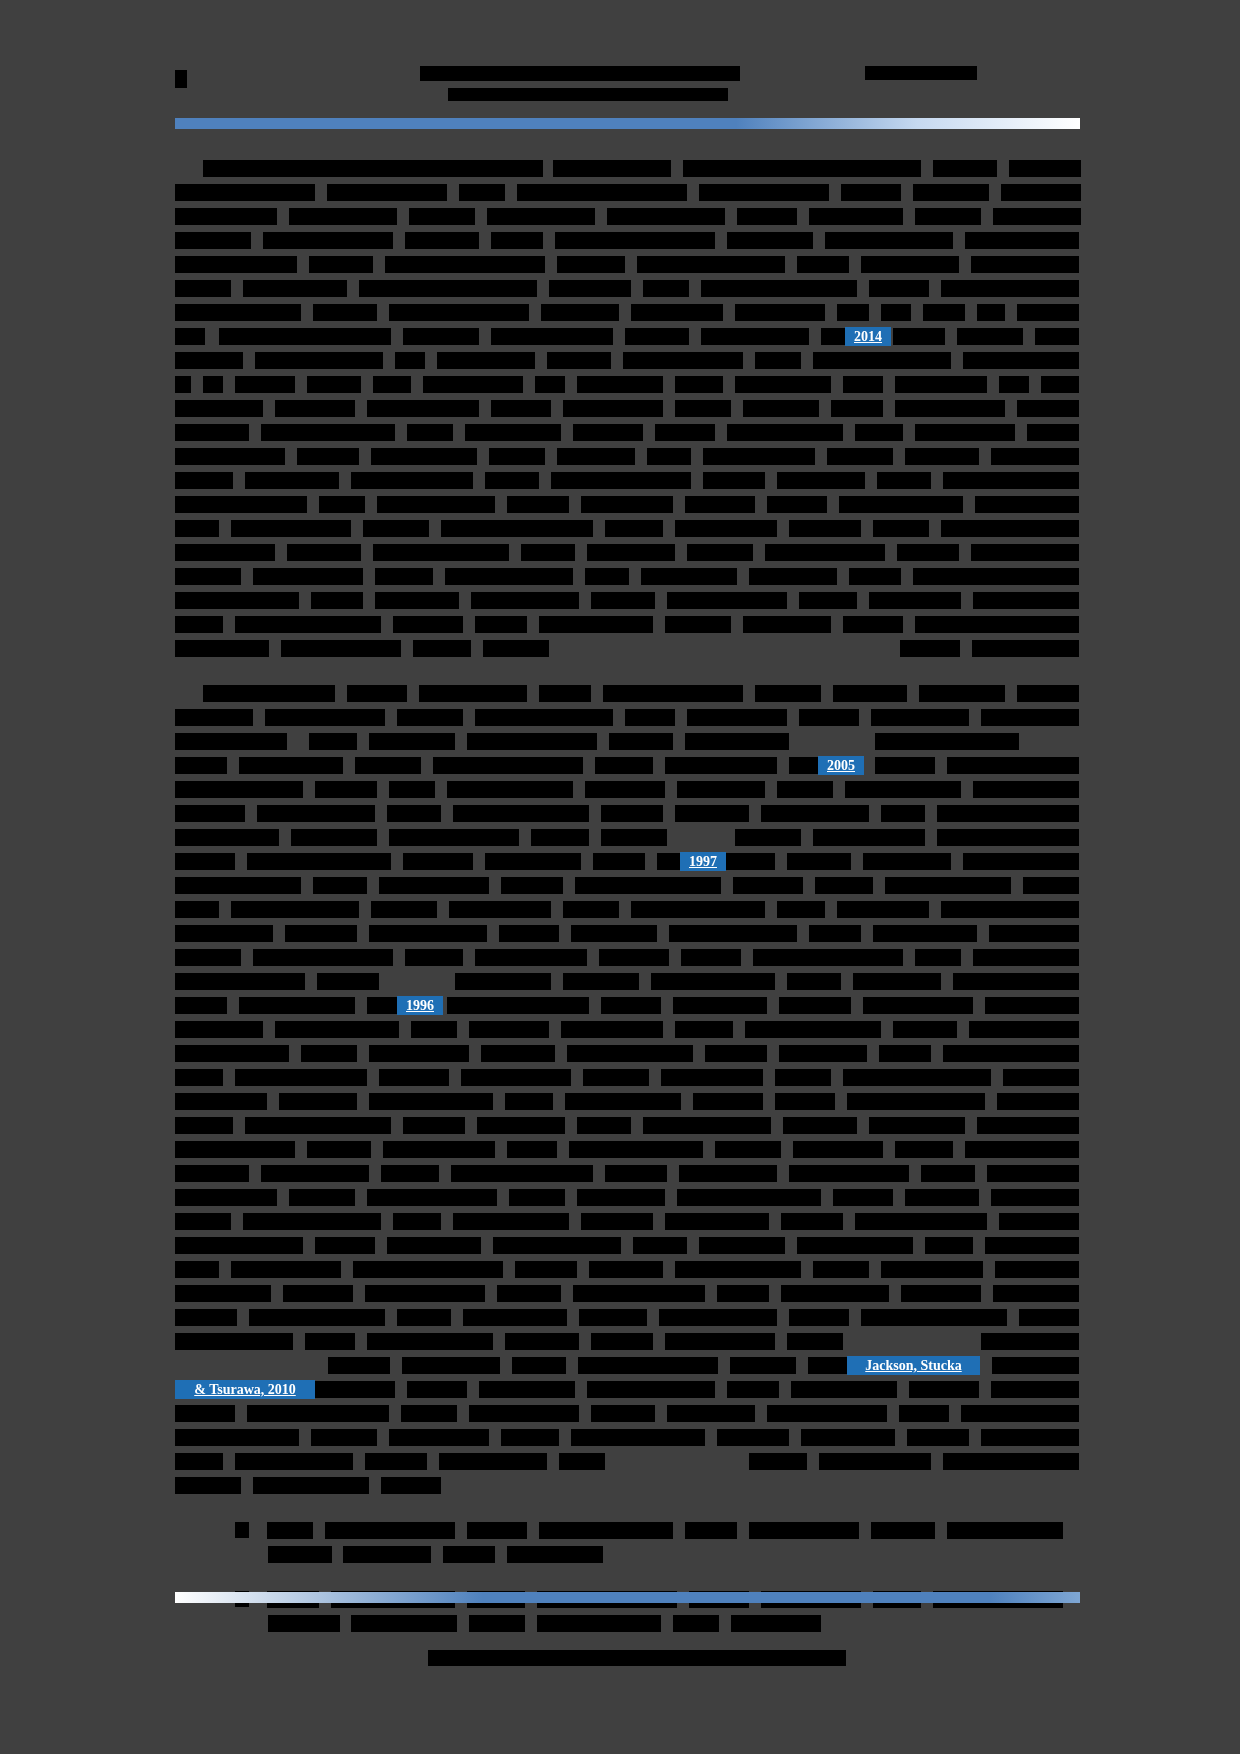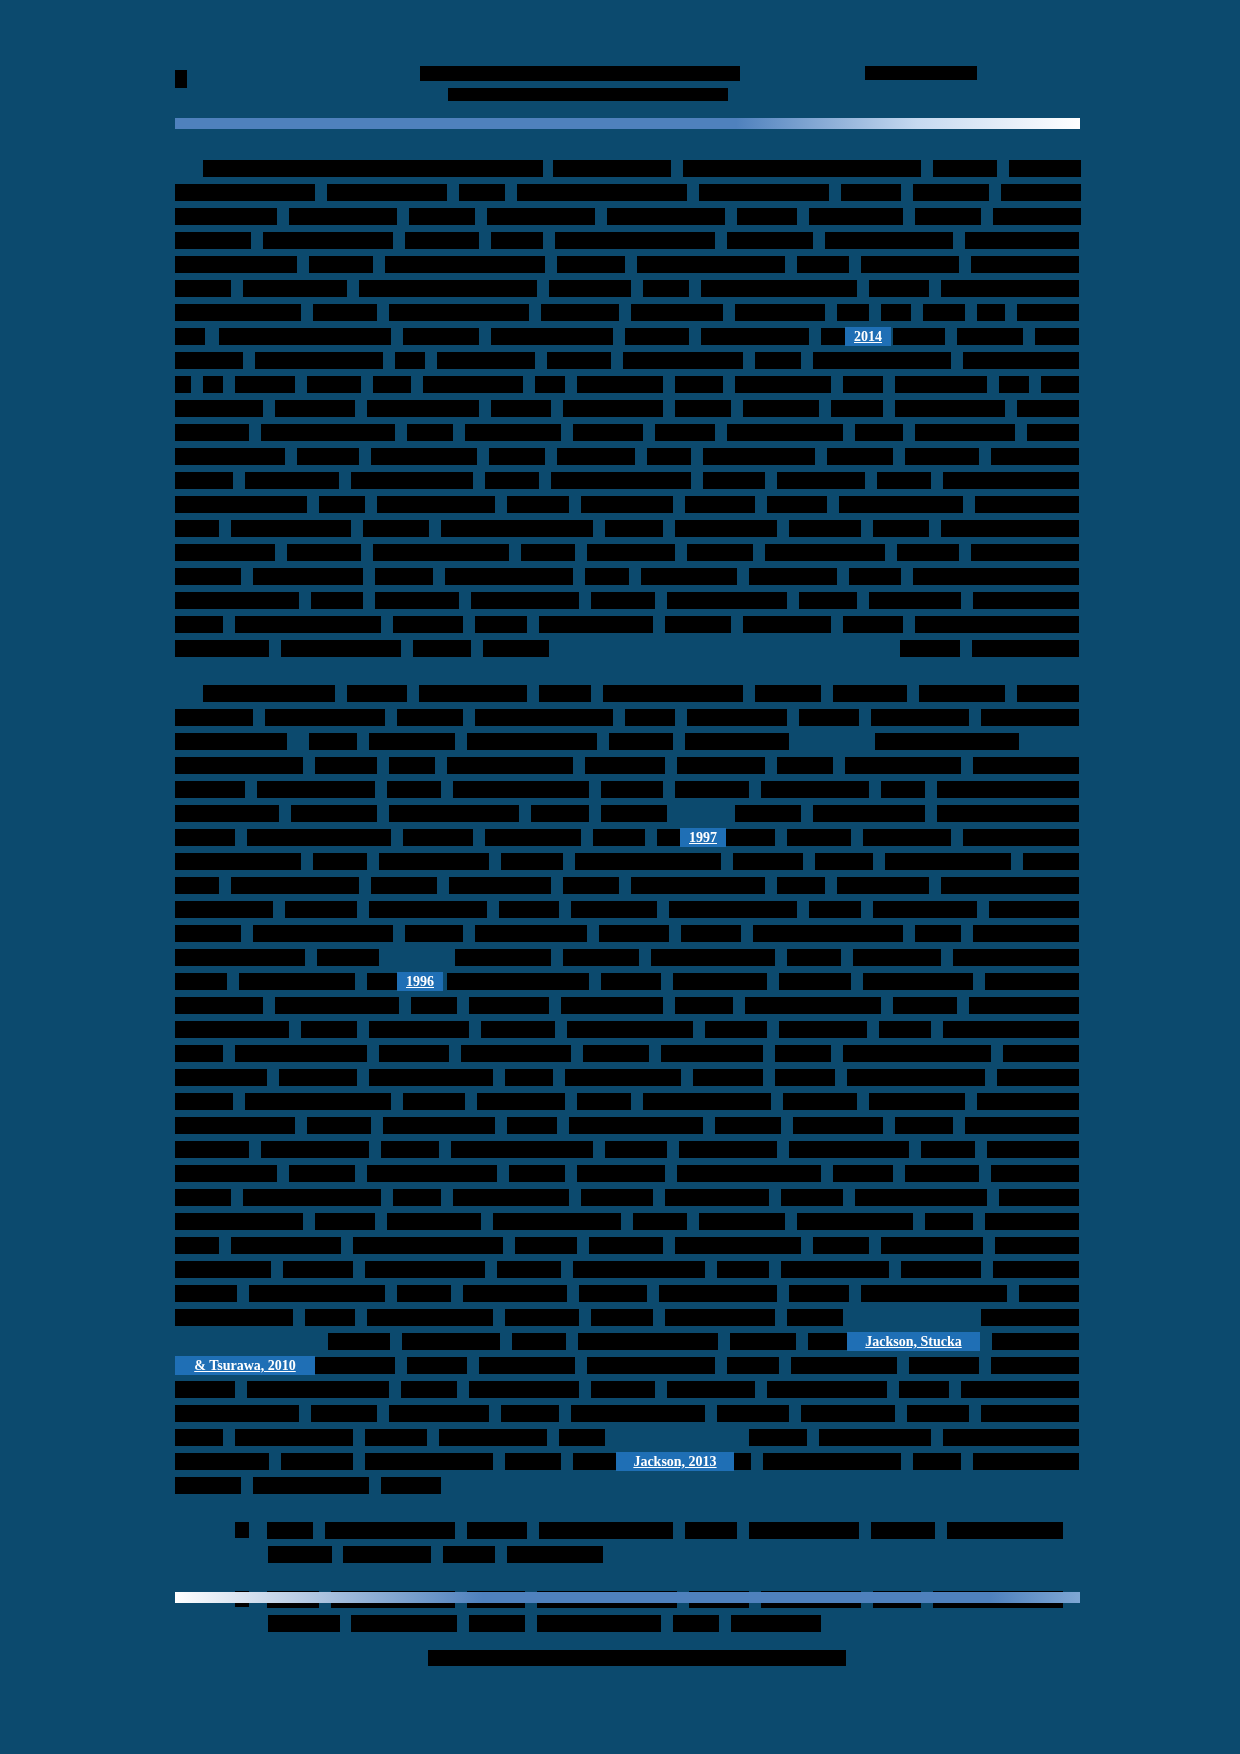--- a/index.html
+++ b/index.html
@@ -14,21 +14,21 @@
     font-family: "Liberation Serif", serif;
     color: #000000;
     overflow: hidden;
   }
 
   .page {
     position: absolute;
     left: 0; top: 0;
     width: 1240px;
     height: 1754px;
-    background: #0c4a6e;
+    background: #404040;
   }
 
   
   .header {
     position: absolute;
     left: 175px;
     top: 62px;
     width: 905px;
     height: 42px;
   }
@@ -409,20 +409,32 @@
       <div class="line">
         <span class="seg" style="left: 0px; width: 112px;"></span>
         <span class="seg" style="left: 134px; width: 48px;"></span>
         <span class="seg" style="left: 194px; width: 86px;"></span>
         <span class="seg" style="left: 292px; width: 130px;"></span>
         <span class="seg" style="left: 434px; width: 64px;"></span>
         <span class="seg" style="left: 510px; width: 104px;"></span>
         <span class="seg" style="left: 700px; width: 144px;"></span>
       </div>
       <div class="line">
+        <span class="seg" style="left: 0px; width: 52px;"></span>
+        <span class="seg" style="left: 64px; width: 104px;"></span>
+        <span class="seg" style="left: 180px; width: 66px;"></span>
+        <span class="seg" style="left: 258px; width: 150px;"></span>
+        <span class="seg" style="left: 420px; width: 58px;"></span>
+        <span class="seg" style="left: 490px; width: 112px;"></span>
+        <span class="seg" style="left: 614px; width: 74px;"></span>
+        <span class="seg" style="left: 700px; width: 60px;"></span>
+        <span class="seg" style="left: 772px; width: 132px;"></span>
+        <span class="lnk" style="left: 643px; width: 46px;">2005</span>
+      </div>
+      <div class="line">
         <span class="seg" style="left: 0px; width: 128px;"></span>
         <span class="seg" style="left: 140px; width: 62px;"></span>
         <span class="seg" style="left: 214px; width: 46px;"></span>
         <span class="seg" style="left: 272px; width: 126px;"></span>
         <span class="seg" style="left: 410px; width: 80px;"></span>
         <span class="seg" style="left: 502px; width: 88px;"></span>
         <span class="seg" style="left: 602px; width: 56px;"></span>
         <span class="seg" style="left: 670px; width: 116px;"></span>
         <span class="seg" style="left: 798px; width: 106px;"></span>
       </div>
@@ -727,32 +739,20 @@
         <span class="seg" style="left: 0px; width: 48px;"></span>
         <span class="seg" style="left: 60px; width: 118px;"></span>
         <span class="seg" style="left: 190px; width: 62px;"></span>
         <span class="seg" style="left: 264px; width: 108px;"></span>
         <span class="seg" style="left: 384px; width: 46px;"></span>
         <span class="seg" style="left: 574px; width: 58px;"></span>
         <span class="seg" style="left: 644px; width: 112px;"></span>
         <span class="seg" style="left: 768px; width: 136px;"></span>
       </div>
       <div class="line">
-        <span class="seg" style="left: 0px; width: 94px;"></span>
-        <span class="seg" style="left: 106px; width: 72px;"></span>
-        <span class="seg" style="left: 190px; width: 128px;"></span>
-        <span class="seg" style="left: 330px; width: 56px;"></span>
-        <span class="seg" style="left: 398px; width: 102px;"></span>
-        <span class="seg" style="left: 512px; width: 64px;"></span>
-        <span class="seg" style="left: 588px; width: 138px;"></span>
-        <span class="seg" style="left: 738px; width: 48px;"></span>
-        <span class="seg" style="left: 798px; width: 106px;"></span>
-        <span class="lnk" style="left: 441px; width: 118px;">Jackson, 2013</span>
-      </div>
-      <div class="line">
         <span class="seg" style="left: 0px; width: 66px;"></span>
         <span class="seg" style="left: 78px; width: 116px;"></span>
         <span class="seg" style="left: 206px; width: 60px;"></span>
       </div>
       <div class="line para-gap"></div>
       <div class="line">
         <span class="li-num" style="left: 60px; width: 14px; position: absolute;"></span>
         <span class="seg" style="left: 92px; width: 46px;"></span>
         <span class="seg" style="left: 150px; width: 130px;"></span>
         <span class="seg" style="left: 292px; width: 60px;"></span>

